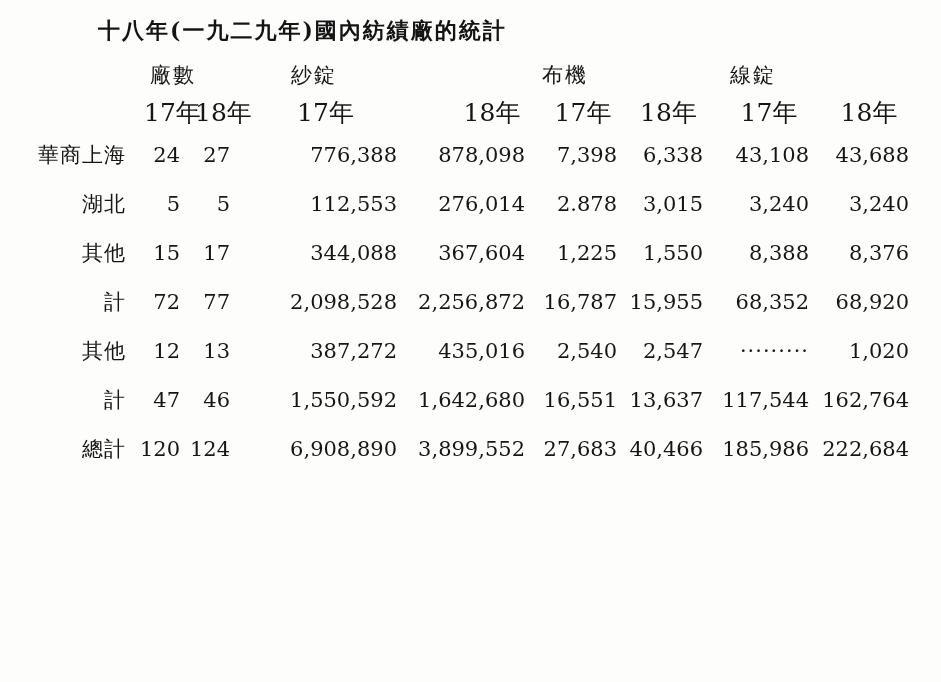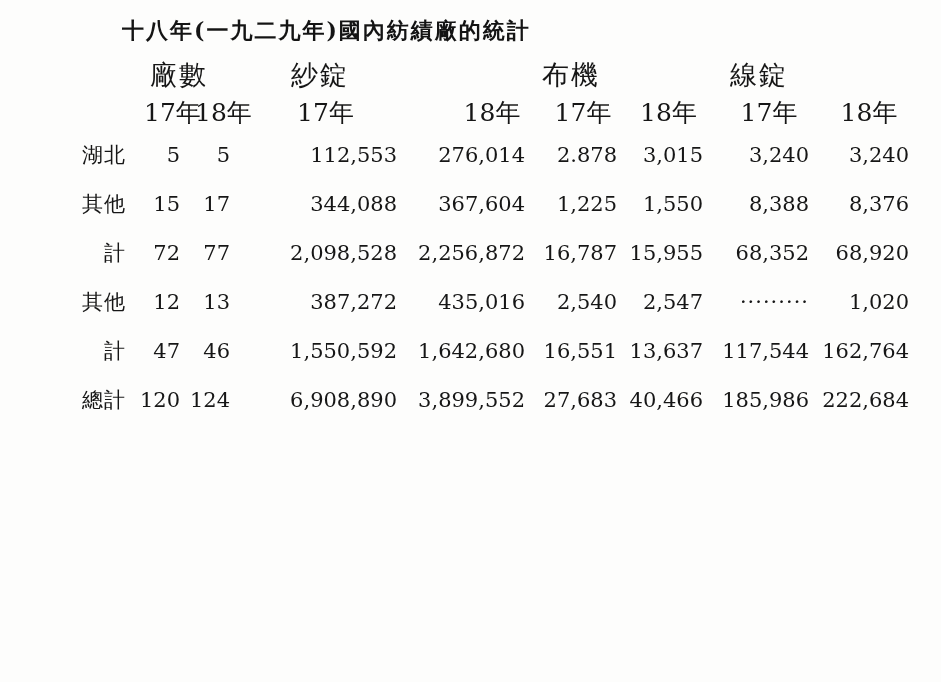--- a/index.html
+++ b/index.html
@@ -5,34 +5,34 @@
   html,body{margin:0;padding:0;}
   body{
     width:941px;height:682px;
     background:#fdfdfc;color:#141414;
     font-family:"DejaVu Serif","Liberation Serif",serif;
     overflow:hidden;
   }
   .page{padding:16px 8px 0 6px;}
   .title{
     font-size:22px;letter-spacing:2px;font-weight:bold;
-    margin:0 0 10px 116px;white-space:nowrap;
+    margin:0 0 10px 92px;white-space:nowrap;
   }
   table{
     border-collapse:collapse;table-layout:fixed;
     width:906px;margin-left:0;
     font-size:21px;color:#161616;
   }
   td,th{padding:0;font-weight:normal;white-space:nowrap;overflow:visible;}
   
   col.c1{width:122px}col.c2{width:58px}col.c3{width:50px}
   col.c4{width:164px}col.c5{width:128px}col.c6{width:92px}
   col.c7{width:86px}col.c8{width:106px}col.c9{width:100px}
   
-  tr.group-row th{height:38px;text-align:left;font-size:27px;letter-spacing:2px;vertical-align:middle;}
+  tr.group-row th{height:38px;text-align:left;font-size:21px;letter-spacing:2px;vertical-align:middle;}
   th.g1{padding-left:22px}
   th.g2{padding-left:55px}
   th.g3{padding-left:14px}
   th.g4{padding-left:24px}
   
   tr.year-row th{height:36px;text-align:center;font-size:25px;vertical-align:middle;}
   th.y1{padding-left:16px}
   th.y2{padding-left:9px}
   th.y3{padding-left:15px}
   th.y4{padding-left:56px}
@@ -79,20 +79,31 @@
         <th class="y2">18年</th>
         <th class="y3">17年</th>
         <th class="y4">18年</th>
         <th class="y5">17年</th>
         <th class="y6">18年</th>
         <th class="y7">17年</th>
         <th class="y8">18年</th>
       </tr>
     </thead>
     <tbody>
+      <tr>
+        <th>華商上海</th>
+        <td>24</td>
+        <td>27</td>
+        <td>776,388</td>
+        <td>878,098</td>
+        <td>7,398</td>
+        <td>6,338</td>
+        <td>43,108</td>
+        <td>43,688</td>
+      </tr>
       <tr>
         <th>湖北</th>
         <td>5</td>
         <td>5</td>
         <td>112,553</td>
         <td>276,014</td>
         <td>2.878</td>
         <td>3,015</td>
         <td>3,240</td>
         <td>3,240</td>

